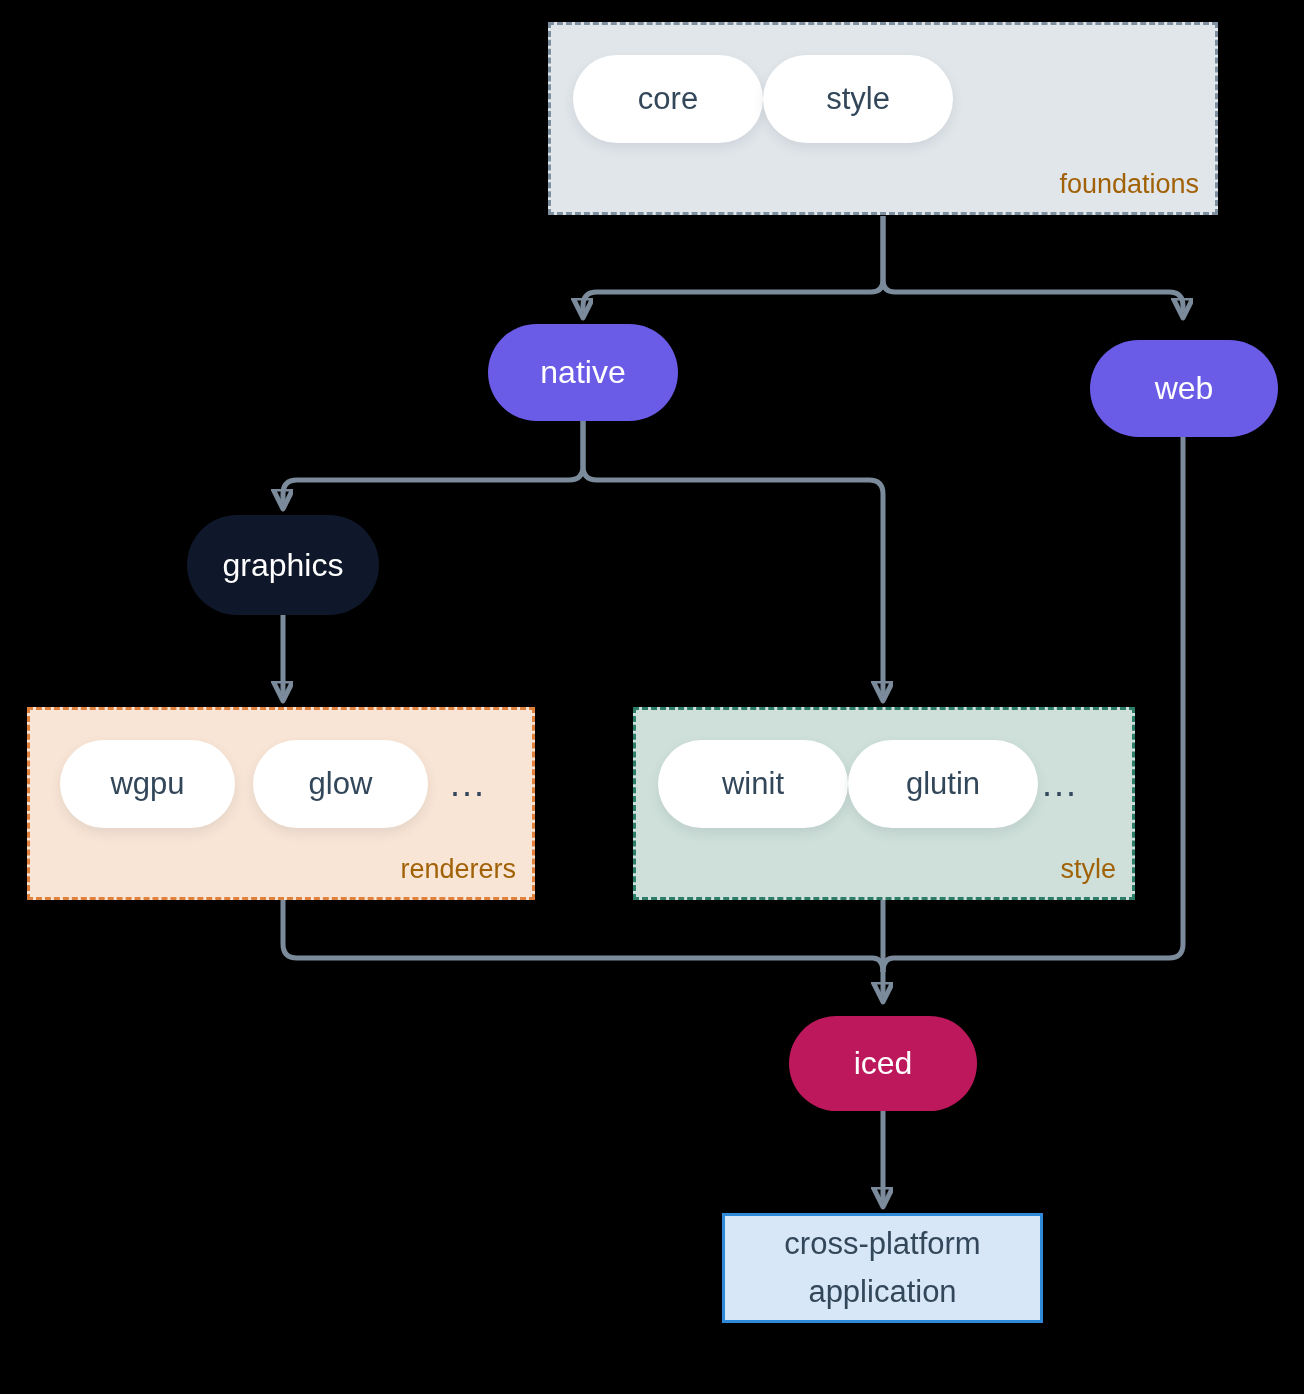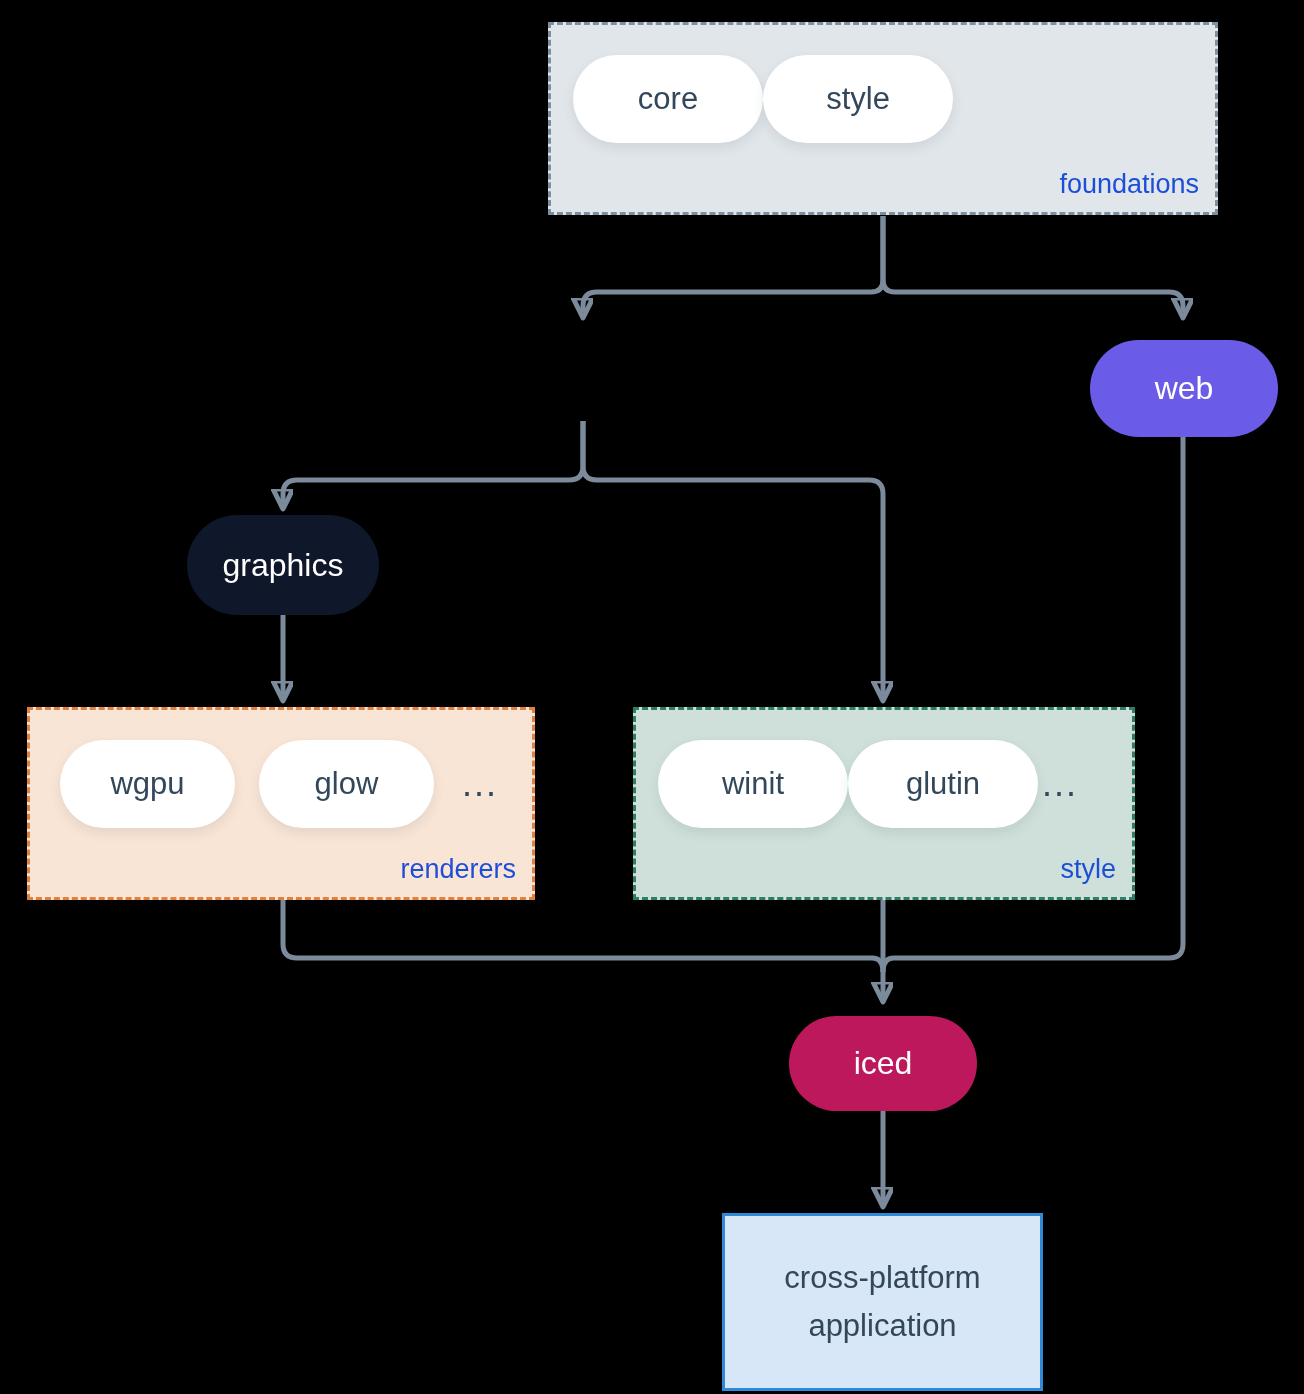--- a/index.html
+++ b/index.html
@@ -19,25 +19,25 @@
     box-sizing:border-box;
     border:3px dashed #7e90a0;
     background:#e1e6ea;
   }
   .group .pills{
     display:flex;align-items:center;
     padding:30px 20px 0 22px;
   }
   .group .grouplabel{
     position:absolute;right:16px;bottom:12px;
-    font-size:27px;color:#1d4ed8;
+    font-size:27px;color:#a16207;
   }
   .g-foundations{left:548px;top:22px;width:670px;height:193px;}
   .g-renderers{left:27px;top:707px;width:508px;height:193px;background:#f9e5d5;border-color:#e0813d;}
-  .g-renderers .pills{padding-left:30px;gap:24px;}
+  .g-renderers .pills{padding-left:30px;gap:18px;}
   .g-shells{left:633px;top:707px;width:502px;height:193px;background:#cfe0da;border-color:#2d7d68;}
 
   
   .pill{
     display:flex;align-items:center;justify-content:center;
     background:#ffffff;color:#33475b;
     height:88px;border-radius:46px;
     font-size:31px;
     box-shadow:0 5px 12px rgba(40,60,80,0.10);
     box-sizing:border-box;
@@ -57,21 +57,21 @@
     border-radius:50px;
     box-sizing:border-box;
   }
   .n-native{left:488px;top:324px;width:190px;height:97px;background:#6b5ce7;}
   .n-web{left:1090px;top:340px;width:188px;height:97px;background:#6b5ce7;}
   .n-graphics{left:187px;top:515px;width:192px;height:100px;background:#0f172a;}
   .n-iced{left:789px;top:1016px;width:188px;height:95px;background:#be185d;}
 
   
   .appbox{
-    position:absolute;left:722px;top:1213px;width:321px;height:178px;
+    position:absolute;left:722px;top:1213px;width:321px;height:110px;
     box-sizing:border-box;
     background:#d8e7f8;border:3px solid #2e89d8;
     display:flex;align-items:center;justify-content:center;
   }
   .appbox .applabel{
     width:260px;text-align:center;
     font-size:31px;line-height:1.55;color:#33475b;
   }
 </style>
 </head>
@@ -97,20 +97,21 @@
   </svg>
 
   <div class="group g-foundations">
     <div class="pills">
       <div class="pill pill-w190">core</div>
       <div class="pill pill-w190">style</div>
     </div>
     <div class="grouplabel">foundations</div>
   </div>
 
+  <div class="node n-native">native</div>
   <div class="node n-web">web</div>
 
   <div class="node n-graphics">graphics</div>
 
   <div class="group g-renderers">
     <div class="pills">
       <div class="pill pill-w175">wgpu</div>
       <div class="pill pill-w175">glow</div>
       <div class="ellipsis">...</div>
     </div>

